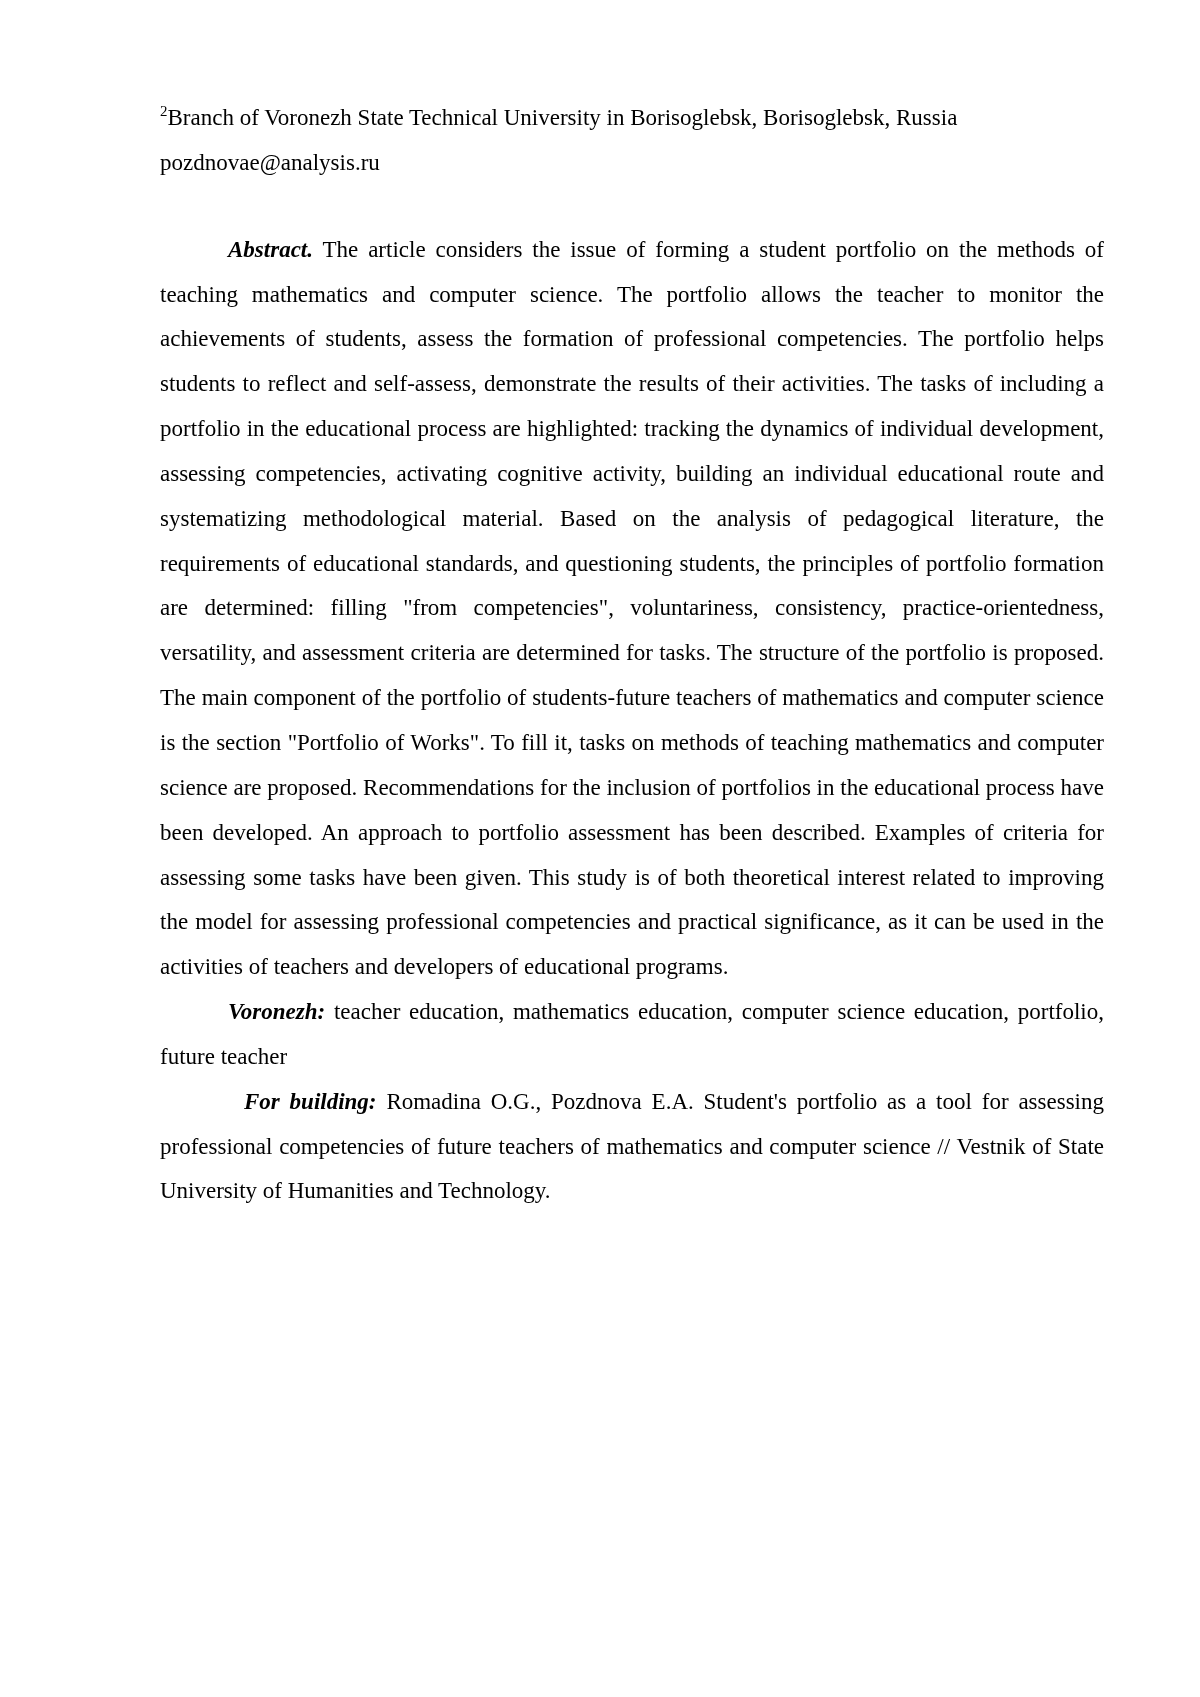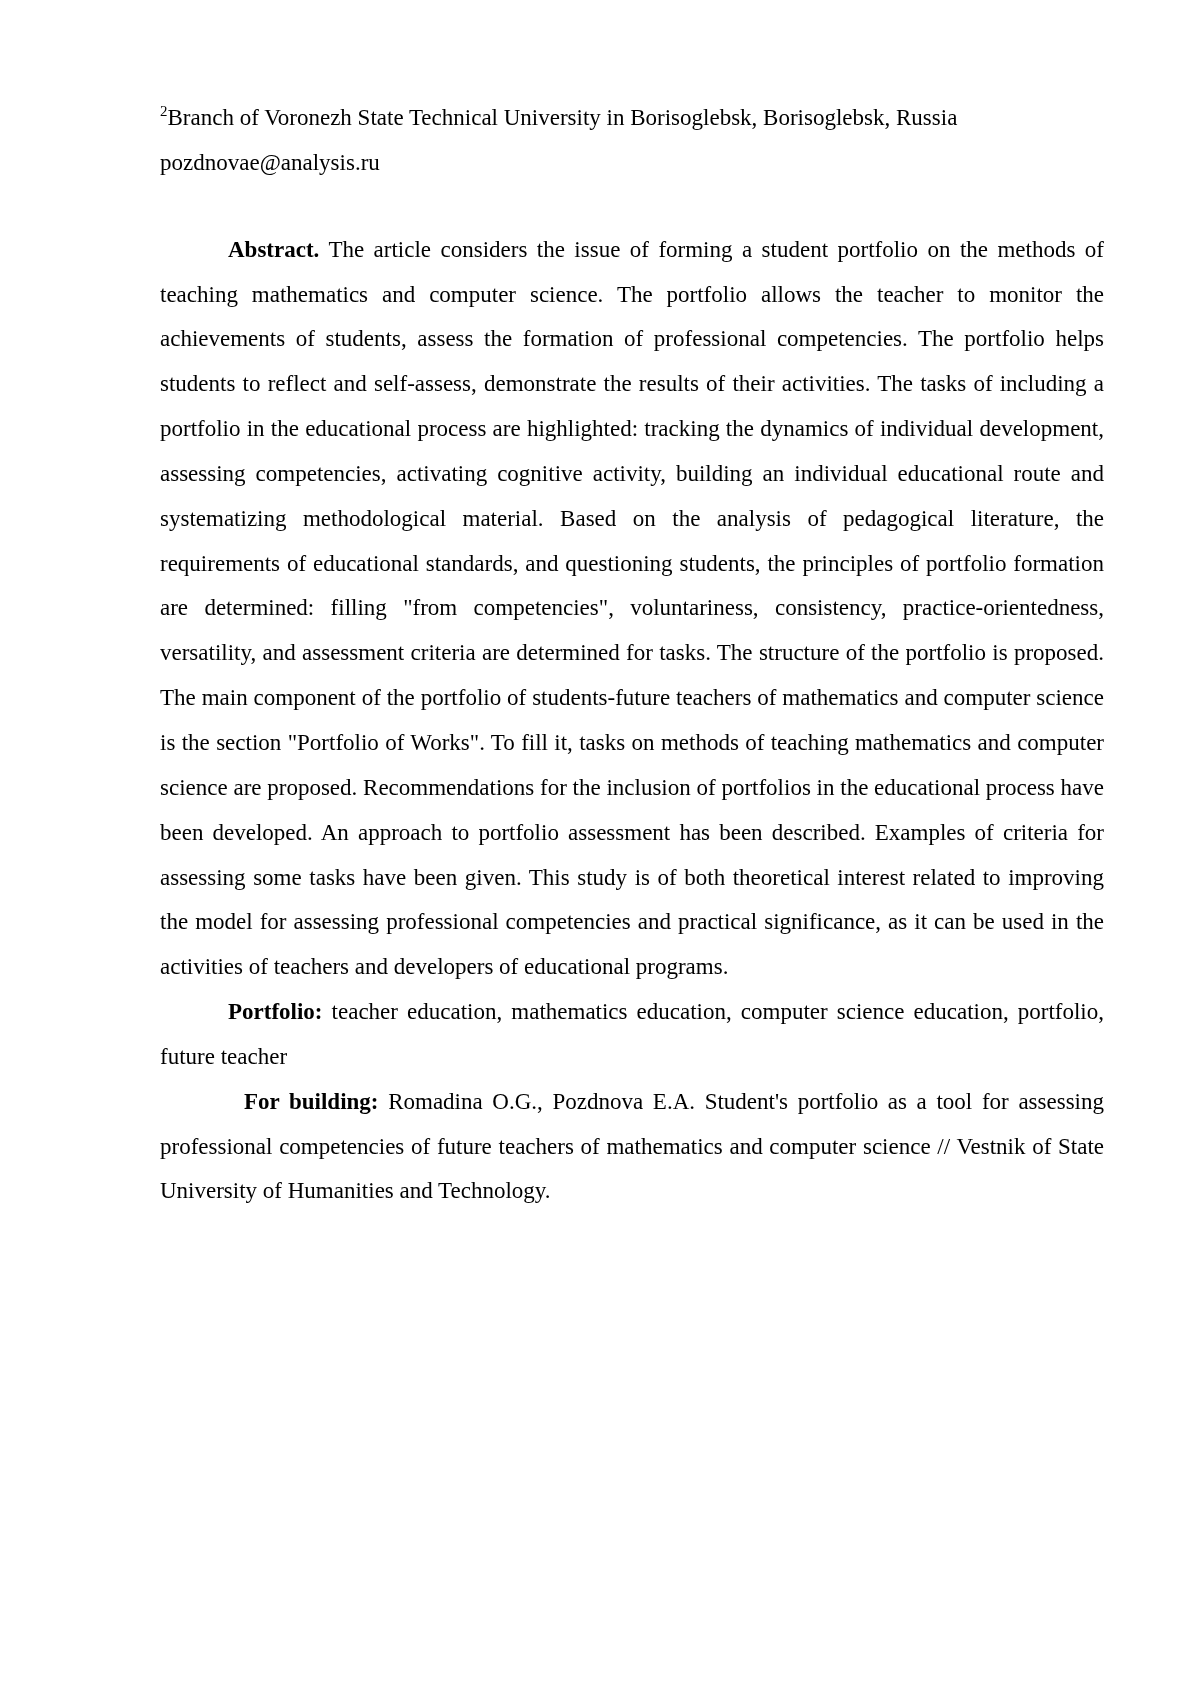--- a/index.html
+++ b/index.html
@@ -37,34 +37,35 @@
     margin-bottom: 0;
   }
   .email-line {
     text-align: left;
   }
   .abstract-para {
     margin-top: 42px;
   }
   .label {
     font-weight: bold;
+    font-style: italic;
   }
   sup {
     font-size: 0.65em;
     line-height: 0;
   }
 </style>
 </head>
 <body>
 
 <div class="page">
 
   <p class="para affiliation"><sup>2</sup><span>Branch of Voronezh State Technical University in Borisoglebsk, Borisoglebsk, Russia</span></p>
 
   <p class="para email-line">pozdnovae@analysis.ru</p>
 
   <p class="para indent abstract-para"><span class="label">Abstract.</span><span> The article considers the issue of forming a student portfolio on the methods of teaching mathematics and computer science. The portfolio allows the teacher to monitor the achievements of students, assess the formation of professional competencies. The portfolio helps students to reflect and self-assess, demonstrate the results of their activities. The tasks of including a portfolio in the educational process are highlighted: tracking the dynamics of individual development, assessing competencies, activating cognitive activity, building an individual educational route and systematizing methodological material. Based on the analysis of pedagogical literature, the requirements of educational standards, and questioning students, the principles of portfolio formation are determined: filling "from competencies", voluntariness, consistency, practice-orientedness, versatility, and assessment criteria are determined for tasks. The structure of the portfolio is proposed. The main component of the portfolio of students-future teachers of mathematics and computer science is the section "Portfolio of Works". To fill it, tasks on methods of teaching mathematics and computer science are proposed. Recommendations for the inclusion of portfolios in the educational process have been developed. An approach to portfolio assessment has been described. Examples of criteria for assessing some tasks have been given. This study is of both theoretical interest related to improving the model for assessing professional competencies and practical significance, as it can be used in the activities of teachers and developers of educational programs.</span></p>
 
-  <p class="para indent"><span class="label">Portfolio:</span><span> teacher education, mathematics education, computer science education, portfolio, future teacher</span></p>
+  <p class="para indent"><span class="label">Voronezh:</span><span> teacher education, mathematics education, computer science education, portfolio, future teacher</span></p>
 
   <p class="para indent-more"><span class="label">For building:</span><span> Romadina O.G., Pozdnova E.A. Student's portfolio as a tool for assessing professional competencies of future teachers of mathematics and computer science // Vestnik of State University of Humanities and Technology.</span></p>
 
 </div>
 
 </body></html>

